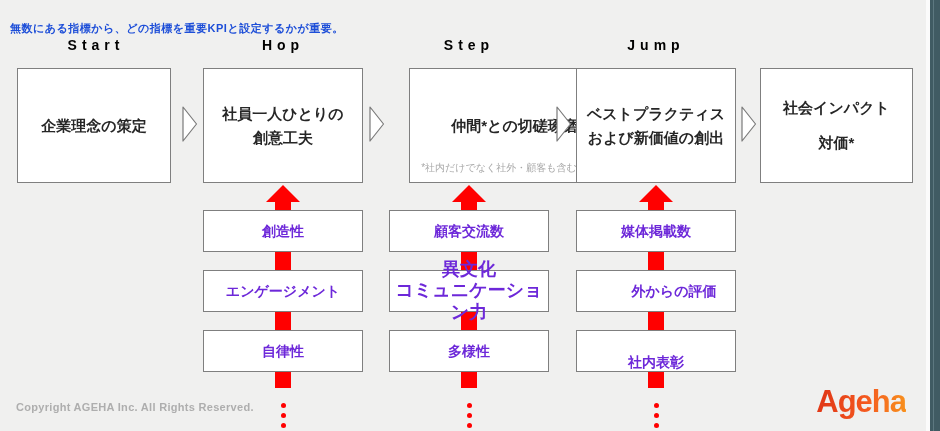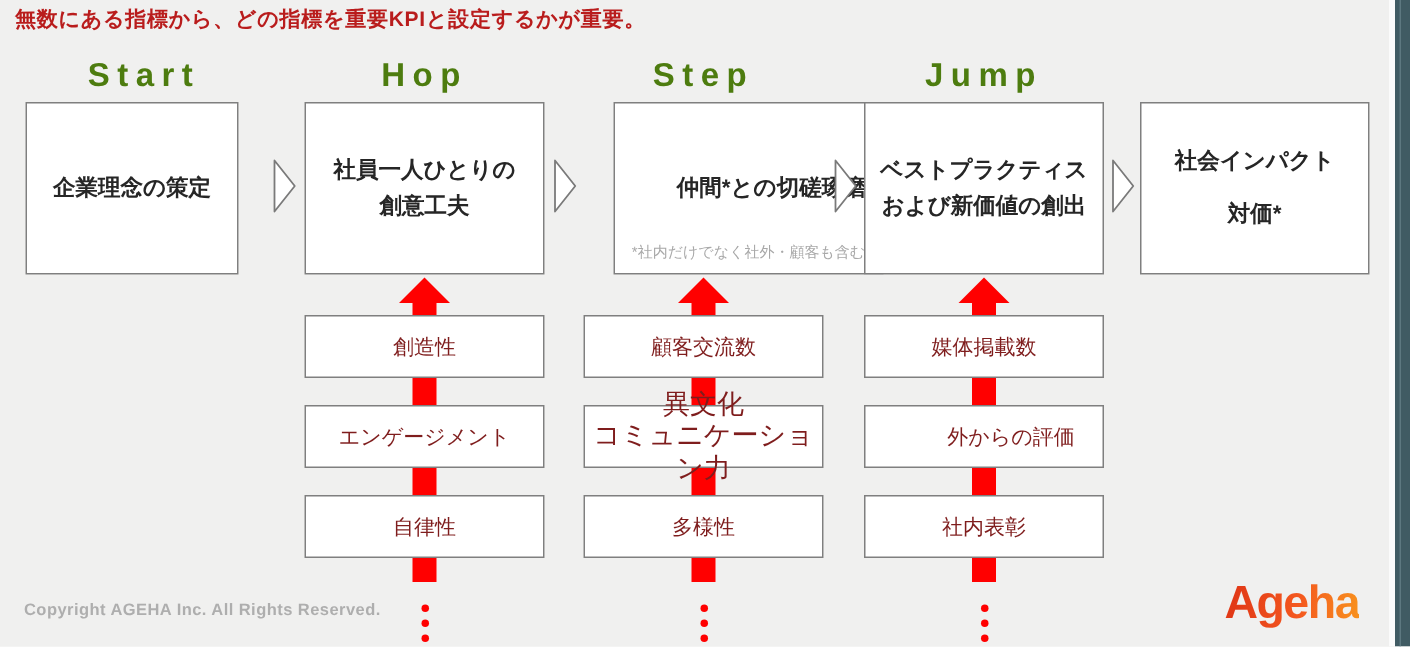--- a/index.html
+++ b/index.html
@@ -4,27 +4,27 @@
 <style>
   html,body{margin:0;padding:0;}
   .canvas{
     position:relative;
     width:940px;height:431px;
     background:#f0f0ef;
     overflow:hidden;
     font-family:"Liberation Sans","DejaVu Sans",sans-serif;
   }
   .title{
-    position:absolute;left:10px;top:4px;
-    font-size:14px;font-weight:bold;color:#b91c1c;
+    position:absolute;left:10px;top:21px;
+    font-size:11px;font-weight:bold;color:#1d4ed8;
     letter-spacing:0.5px;white-space:nowrap;
   }
   .col-header{
     position:absolute;top:37px;height:20px;
-    font-size:22px;font-weight:bold;color:#4d7c0f;
+    font-size:14px;font-weight:bold;color:#000000;
     letter-spacing:5px;text-align:center;
   }
   .main-box{
     position:absolute;top:68px;height:115px;
     background:#ffffff;border:1px solid #7f7f7f;
     display:flex;align-items:center;justify-content:center;
     box-sizing:border-box;z-index:2;
   }
   .box-text{
     font-size:15px;font-weight:bold;color:#262626;
@@ -36,21 +36,21 @@
     font-size:10px;color:#a8a8a8;text-align:center;white-space:nowrap;
   }
   .chevron{position:absolute;top:106px;z-index:2;}
   .kpi-box{
     position:absolute;height:42px;width:160px;
     background:#ffffff;border:1px solid #7f7f7f;
     display:flex;align-items:center;justify-content:center;
     box-sizing:border-box;z-index:3;
   }
   .kpi-text{
-    font-size:14px;font-weight:normal;color:#7f1d1d;
+    font-size:14px;font-weight:bold;color:#6d28d9;
     text-align:center;white-space:pre-line;line-height:1.2;
   }
   .shaft{
     position:absolute;top:198px;height:190px;width:16px;
     background:#ff0000;z-index:1;
   }
   .arrowhead{
     position:absolute;top:185px;width:0;height:0;
     border-left:17px solid transparent;
     border-right:17px solid transparent;
@@ -90,21 +90,21 @@
   <div class="col-header" style="left:389px;width:160px;">Step</div>
   <div class="col-header" style="left:576px;width:160px;">Jump</div>
 
   <div class="shaft" style="left:275px;"></div>
   <div class="arrowhead" style="left:266px;"></div>
   <div class="shaft" style="left:461px;"></div>
   <div class="arrowhead" style="left:452px;"></div>
   <div class="shaft" style="left:648px;"></div>
   <div class="arrowhead" style="left:639px;"></div>
 
-  <div class="main-box" style="left:17px;width:142px;">
+  <div class="main-box" style="left:17px;width:154px;">
     <span class="box-text">企業理念の策定</span>
   </div>
   <div class="main-box" style="left:203px;width:160px;">
     <span class="box-text">社員一人ひとりの
 創意工夫</span>
   </div>
   <div class="main-box" style="left:409px;width:180px;padding-left:31px;">
     <span class="box-text">仲間*との切磋琢磨</span>
     <span class="box-note">*社内だけでなく社外・顧客も含む</span>
   </div>
@@ -150,21 +150,21 @@
   <div class="kpi-box" style="left:389px;top:330px;">
     <span class="kpi-text">多様性</span>
   </div>
 
   <div class="kpi-box" style="left:576px;top:210px;">
     <span class="kpi-text">媒体掲載数</span>
   </div>
   <div class="kpi-box" style="left:576px;top:270px;padding-left:36px;">
     <span class="kpi-text">外からの評価</span>
   </div>
-  <div class="kpi-box" style="left:576px;top:330px;">
+  <div class="kpi-box" style="left:576px;top:330px;align-items:flex-end;">
     <span class="kpi-text">社内表彰</span>
   </div>
 
   <div class="dots" style="left:280px;">
       <div class="dot"></div>
       <div class="dot"></div>
       <div class="dot"></div>
     </div>
   <div class="dots" style="left:466px;">
       <div class="dot"></div>

